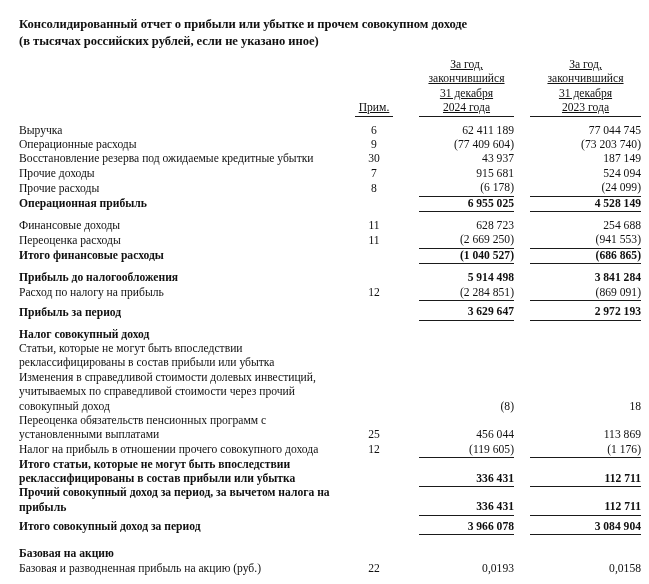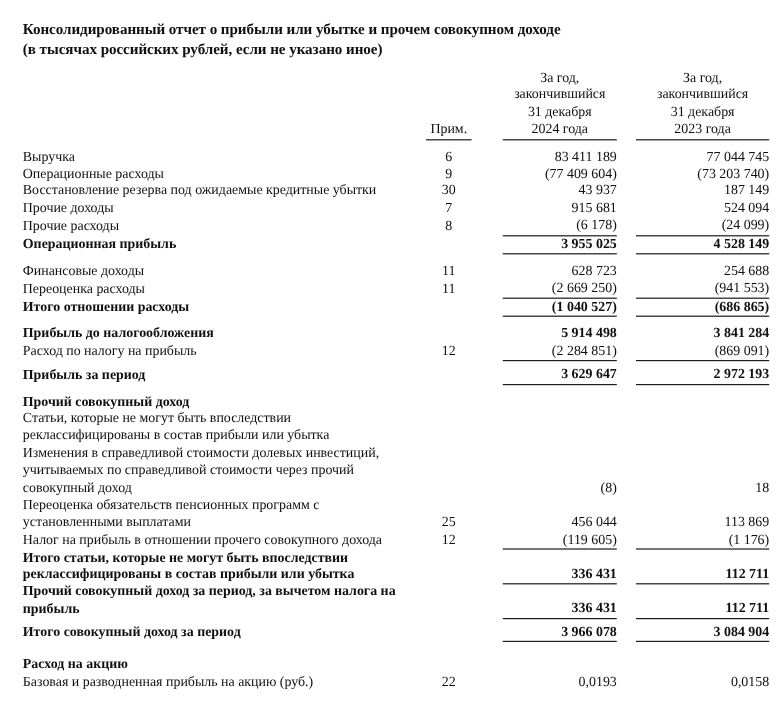--- a/index.html
+++ b/index.html
@@ -65,21 +65,21 @@
     white-space: pre-line;
     padding-bottom: 1px;
   }
   .hdr-note {
     text-align: center;
     font-weight: bold;
     font-size: 11.4px;
     line-height: 14.2px;
     padding-bottom: 1px;
   }
-  tr.header-row td { border-bottom: 1.1px solid #1a1a1a; }
+  tr.header-row td { border-bottom: 1.1px solid #1a1a1a; text-decoration: underline; }
   tr.header-row td.nb { border-bottom: none; }
 
   
   .lbl       { text-align: left; padding: 1.1px 0 1.1px 0; }
   .lbl.bold  { font-weight: bold; }
   .lbl.ital  { }
 
   .note { text-align: center; padding: 1.1px 0; }
 
   .num {
@@ -133,21 +133,21 @@
       </tr>
 
       <tr class="spacer-row">
           <td colspan="6"></td>
         </tr>
 
       <tr>
         <td class="lbl">Выручка</td>
         <td class="note">6</td>
         <td></td>
-        <td class="num">83 411 189</td>
+        <td class="num">62 411 189</td>
         <td></td>
         <td class="num">77 044 745</td>
       </tr>
 
       <tr>
         <td class="lbl">Операционные расходы</td>
         <td class="note">9</td>
         <td></td>
         <td class="num">(77 409 604)</td>
         <td></td>
@@ -178,21 +178,21 @@
         <td></td>
         <td class="num rule-bottom">(6 178)</td>
         <td></td>
         <td class="num rule-bottom">(24 099)</td>
       </tr>
 
       <tr>
         <td class="lbl bold">Операционная прибыль</td>
         <td class="note"></td>
         <td></td>
-        <td class="num bold rule-bottom">3 955 025</td>
+        <td class="num bold rule-bottom">6 955 025</td>
         <td></td>
         <td class="num bold rule-bottom">4 528 149</td>
       </tr>
 
       <tr class="spacer-row">
           <td colspan="6"></td>
         </tr>
 
       <tr>
         <td class="lbl">Финансовые доходы</td>
@@ -206,21 +206,21 @@
       <tr>
         <td class="lbl">Переоценка расходы</td>
         <td class="note">11</td>
         <td></td>
         <td class="num rule-bottom">(2 669 250)</td>
         <td></td>
         <td class="num rule-bottom">(941 553)</td>
       </tr>
 
       <tr>
-        <td class="lbl bold">Итого отношении расходы</td>
+        <td class="lbl bold">Итого финансовые расходы</td>
         <td class="note"></td>
         <td></td>
         <td class="num bold rule-bottom">(1 040 527)</td>
         <td></td>
         <td class="num bold rule-bottom">(686 865)</td>
       </tr>
 
       <tr class="spacer-row">
           <td colspan="6"></td>
         </tr>
@@ -254,21 +254,21 @@
         <td class="num bold rule-bottom">3 629 647</td>
         <td></td>
         <td class="num bold rule-bottom">2 972 193</td>
       </tr>
 
       <tr class="spacer-row">
           <td colspan="6"></td>
         </tr>
 
       <tr>
-        <td class="lbl bold">Прочий совокупный доход</td>
+        <td class="lbl bold">Налог совокупный доход</td>
         <td class="note"></td>
         <td></td>
         <td class="num"></td>
         <td></td>
         <td class="num"></td>
       </tr>
 
       <tr>
         <td class="lbl ital multi">Статьи, которые не могут быть впоследствии
   реклассифицированы в состав прибыли или убытка</td>
@@ -340,21 +340,21 @@
         <td class="num bold rule-bottom">3 966 078</td>
         <td></td>
         <td class="num bold rule-bottom">3 084 904</td>
       </tr>
 
       <tr class="spacer-row-lg">
           <td colspan="6"></td>
         </tr>
 
       <tr>
-        <td class="lbl bold">Расход на акцию</td>
+        <td class="lbl bold">Базовая на акцию</td>
         <td class="note"></td>
         <td></td>
         <td class="num"></td>
         <td></td>
         <td class="num"></td>
       </tr>
 
       <tr>
         <td class="lbl">Базовая и разводненная прибыль на акцию (руб.)</td>
         <td class="note">22</td>

